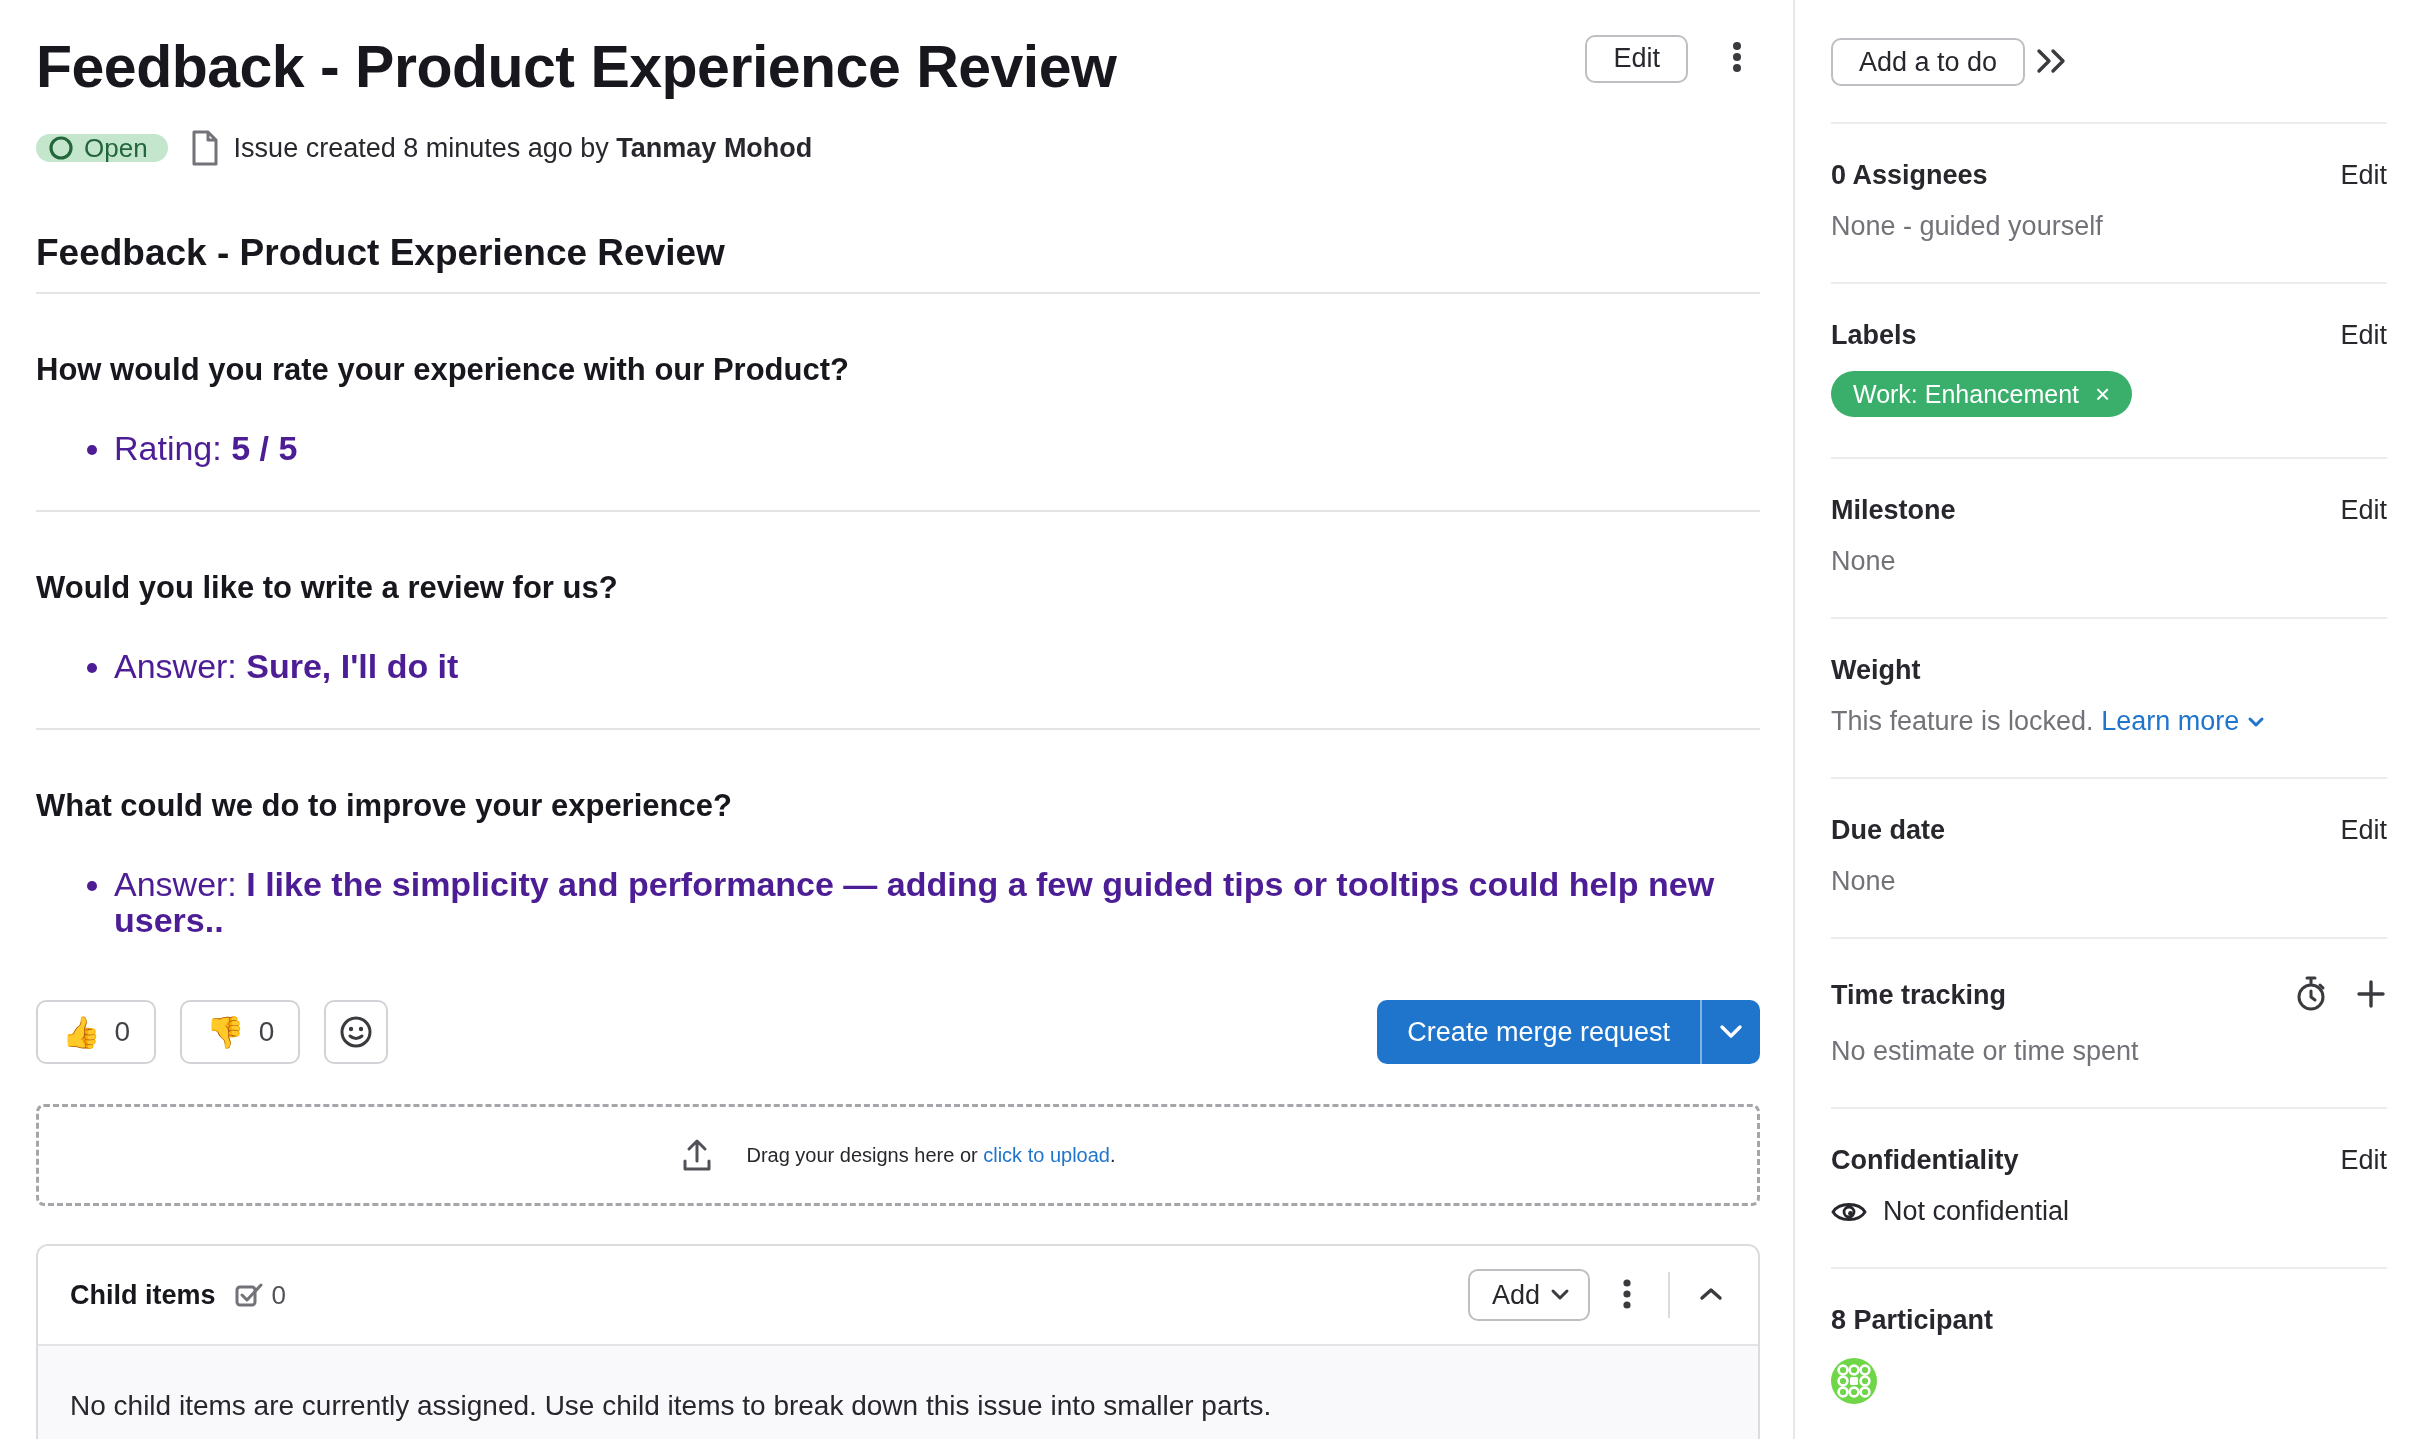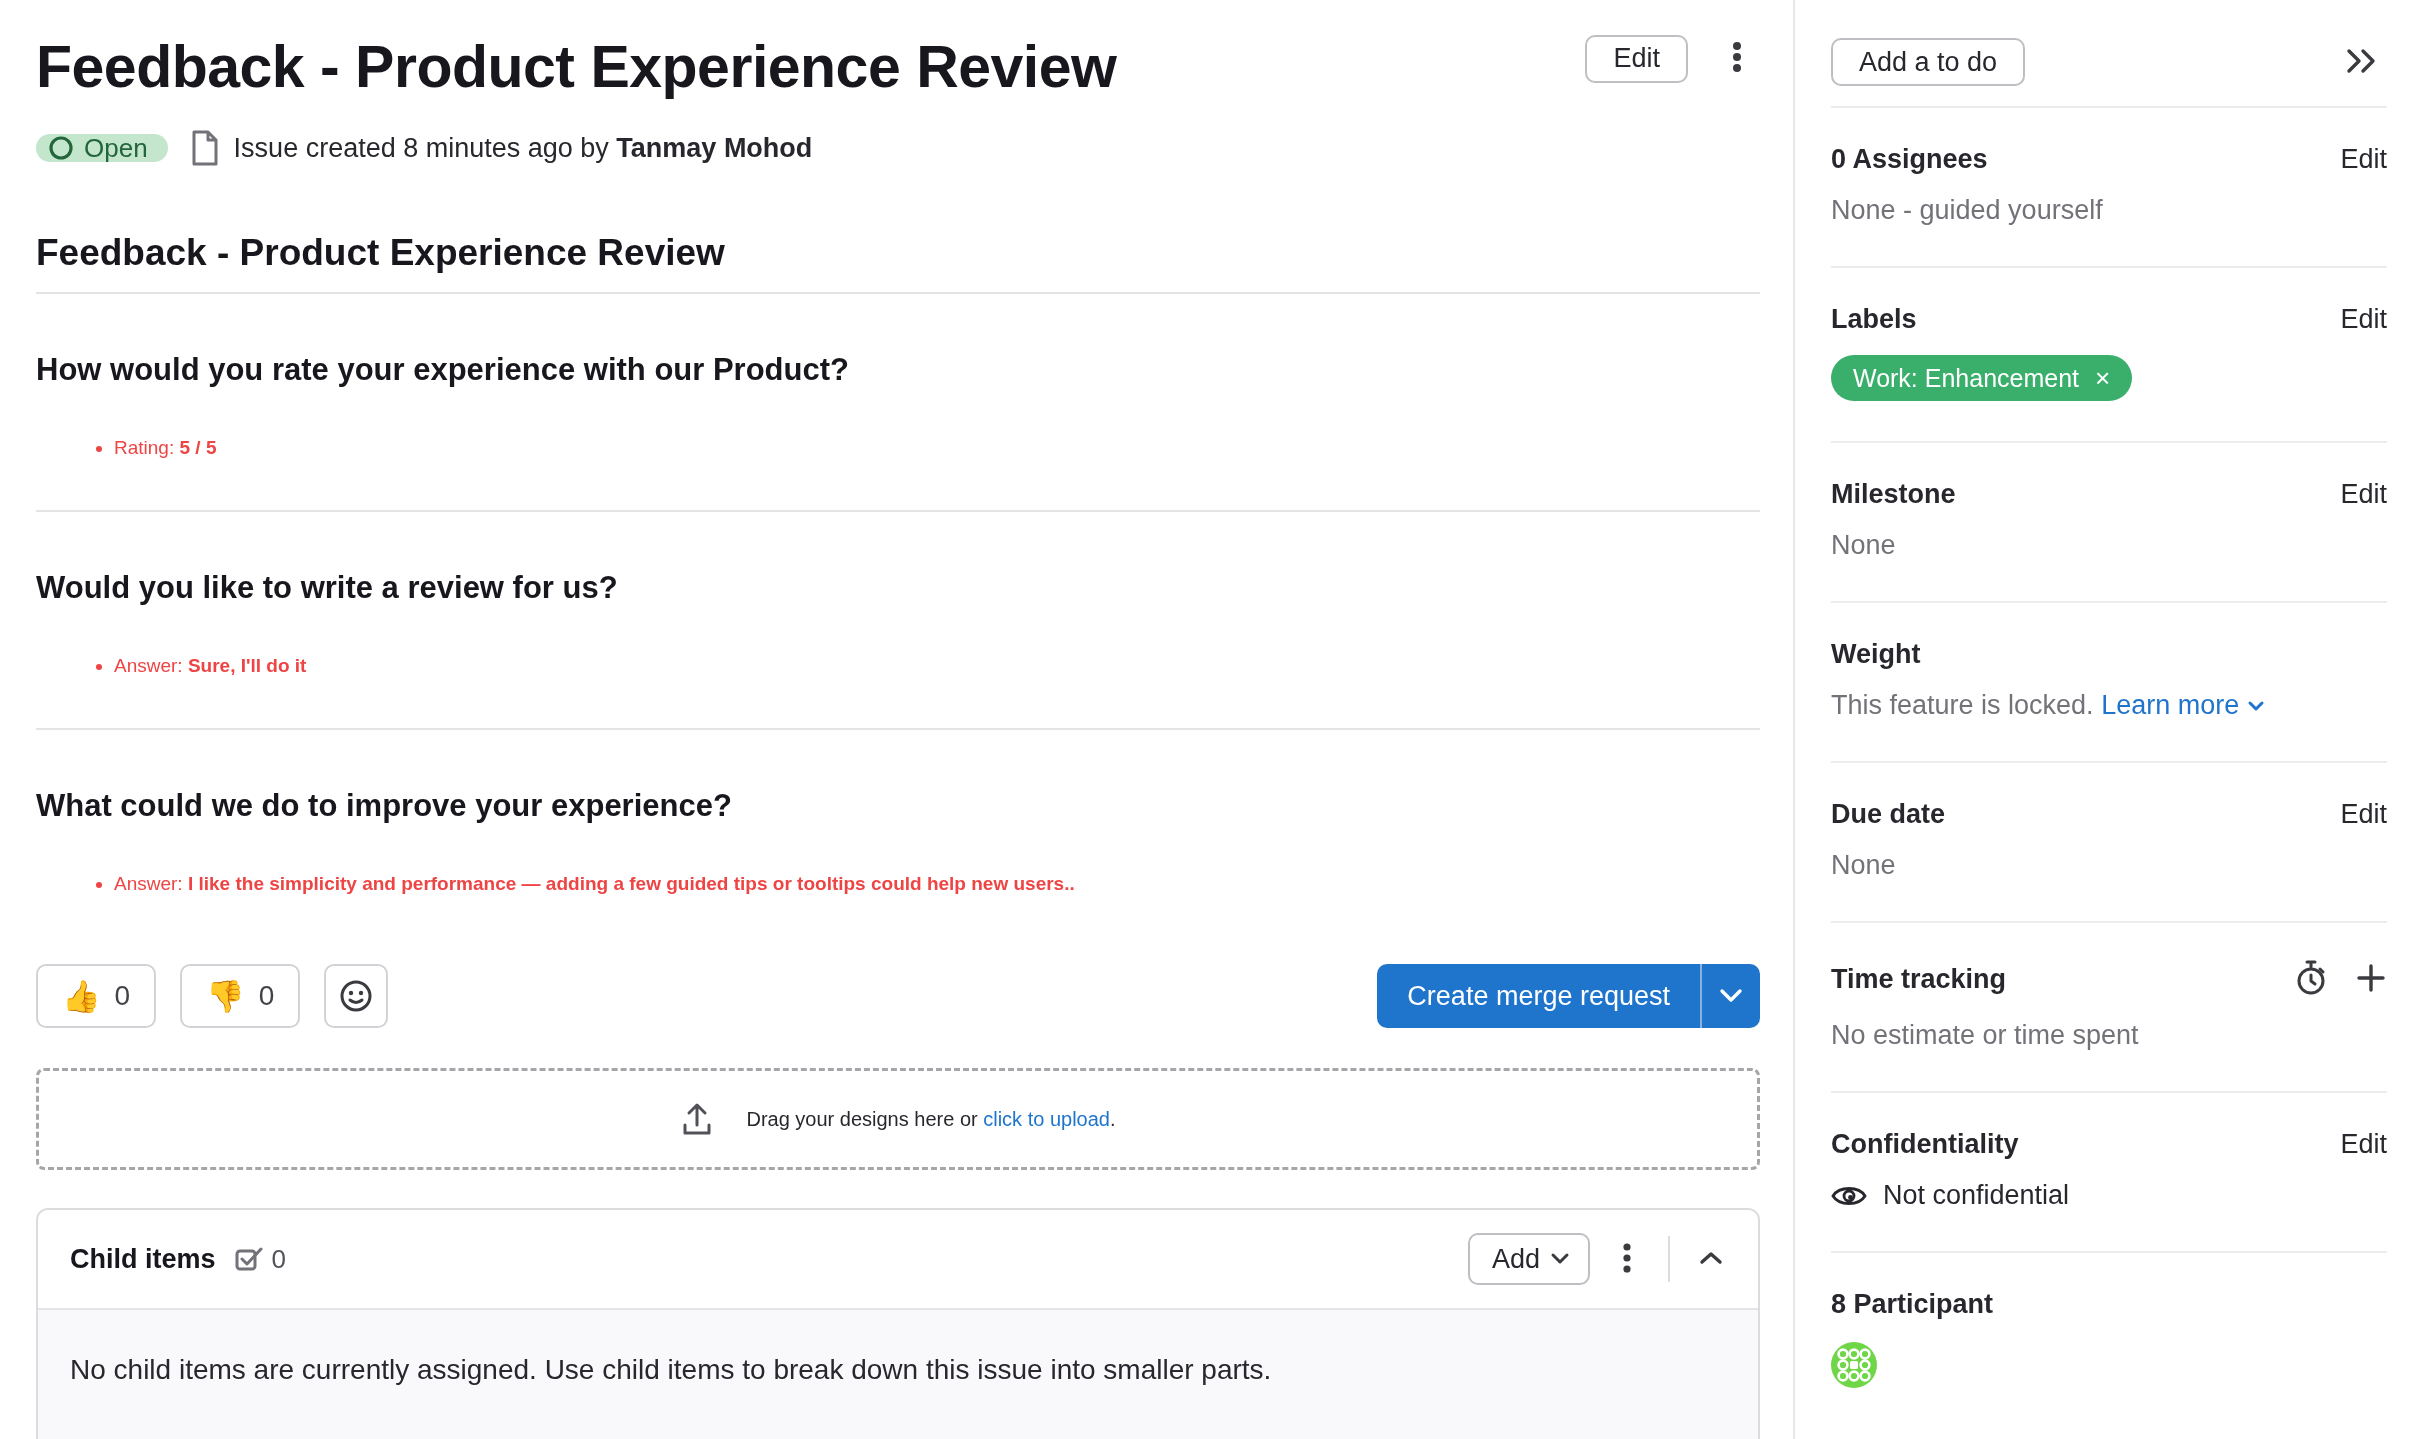--- a/index.html
+++ b/index.html
@@ -19,21 +19,21 @@
   .meta-row{display:flex;align-items:center;margin-top:30px;}
   .status-badge{display:inline-flex;align-items:center;height:28px;padding:0 20px 0 12px;border-radius:22px;
                 background:#c3e6cd;color:#24663b;font-size:26px;font-weight:500;gap:10px;}
   .issue-type-icon{margin-left:22px;display:inline-flex;}
   .meta-text{margin-left:14px;font-size:27px;color:#28272d;}
   .meta-text b{font-weight:700;}
   .body-heading{margin:64px 0 0;font-size:37px;line-height:46px;font-weight:700;padding-bottom:16px;
                 border-bottom:2px solid #e4e4e7;color:#18171d;}
   .question{margin:56px 0 0;font-size:31px;line-height:40px;font-weight:700;color:#18171d;}
   .answer-list{margin:40px 0 0;padding-left:78px;}
-  .answer-list li{font-size:19px;line-height:36px;color:#ef4444;}
+  .answer-list li{font-size:34px;line-height:36px;color:#4c1d95;}
   .answer-list li b{font-weight:700;}
   .section-divider{border:0;border-top:2px solid #e4e4e7;margin:44px 0 0;}
   .actions-row{margin-top:62px;display:flex;align-items:center;justify-content:space-between;}
   .reactions{display:flex;align-items:center;gap:24px;}
   .react-btn{display:inline-flex;align-items:center;gap:14px;height:64px;padding:0 24px;background:#fff;
              border:2px solid #d3d3d7;border-radius:10px;font-size:28px;color:#434248;cursor:pointer;box-sizing:border-box;}
   .react-btn .emoji{font-size:31px;color:#d9a514;}
   .react-btn.square{width:64px;padding:0;justify-content:center;}
   .split-btn{display:flex;justify-content:center;}
   .split-main{display:inline-flex;align-items:center;height:64px;padding:0 30px;background:#1f75cb;color:#fff;
@@ -51,21 +51,21 @@
   .child-count{margin-left:8px;font-size:26px;color:#535158;}
   .child-actions{margin-left:auto;display:flex;align-items:center;}
   .btn-add{height:52px;padding:0 18px 0 22px;gap:10px;}
   .child-actions .kebab{margin:0 10px 0 16px;}
   .vdiv{width:2px;height:46px;background:#dcdcde;margin:0 10px;}
   .collapse-up{margin-left:10px;}
   .child-body{background:#f9f9fb;padding:44px 32px 70px;font-size:28px;color:#28272d;}
   
   .sidebar{position:absolute;left:1793px;top:0;width:639px;height:1439px;box-sizing:border-box;
            border-left:2px solid #e7e7ea;padding:0 45px 0 36px;}
-  .side-top{display:flex;align-items:center;justify-content:space-between;padding:38px 0 20px;
+  .side-top{display:flex;align-items:center;justify-content:flex-start;padding:38px 0 36px;
             border-bottom:2px solid #ececef;}
   .side-section{padding:36px 0 40px;border-bottom:2px solid #ececef;}
   .side-section.no-border{border-bottom:none;}
   .side-head{display:flex;align-items:center;justify-content:space-between;font-size:27px;font-weight:700;color:#28272d;}
   .edit-link{font-size:27px;font-weight:500;color:#28272d;text-decoration:none;cursor:pointer;}
   .side-value{margin-top:20px;font-size:27px;color:#737278;}
   .side-value.dark{color:#28272d;display:flex;align-items:center;gap:16px;}
   .label-badge{display:inline-flex;align-items:center;gap:16px;margin-top:20px;height:46px;padding:0 22px;
                border-radius:23px;background:#3aaf6b;color:#fff;font-size:25px;font-weight:500;cursor:pointer;}
   .label-x{font-size:26px;line-height:1;cursor:pointer;}

